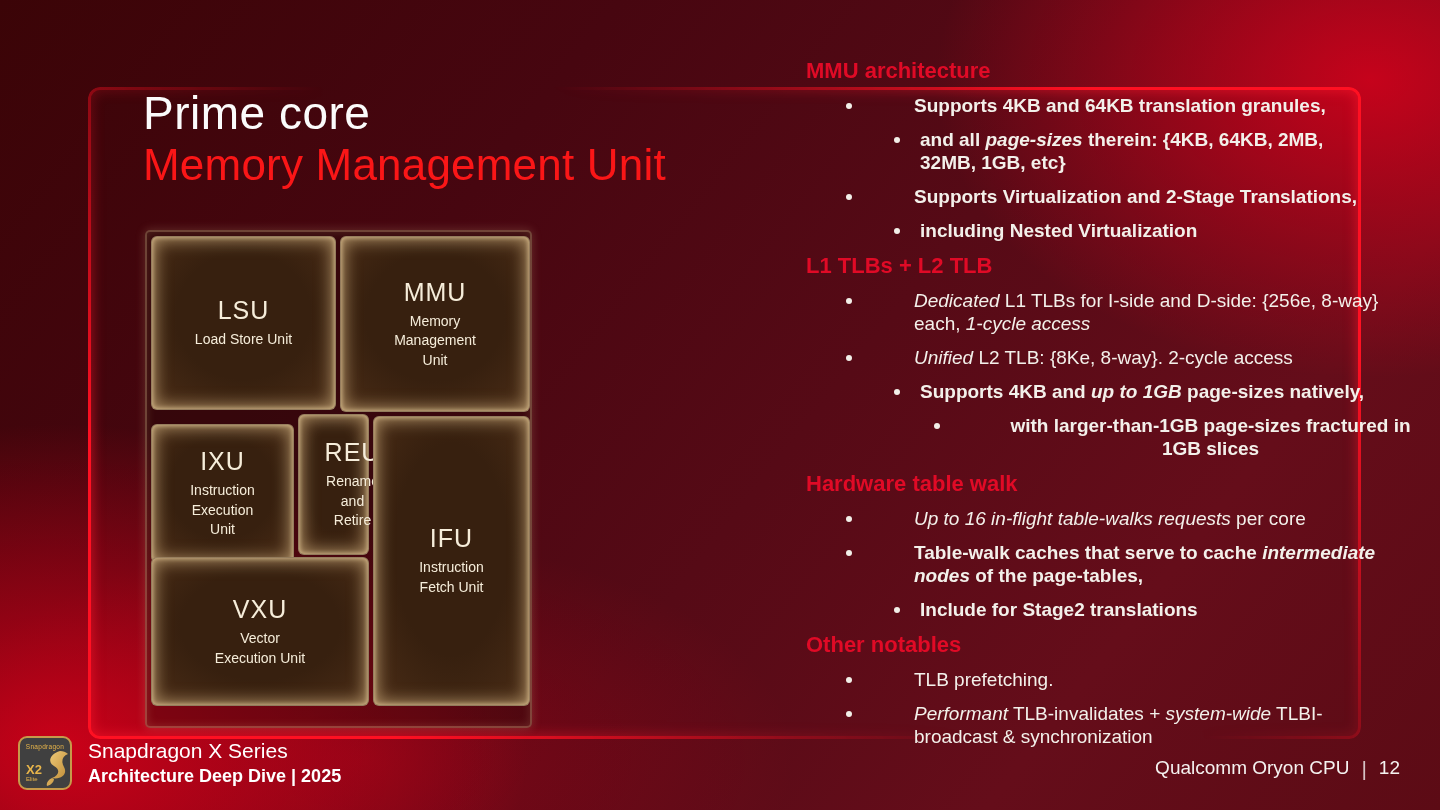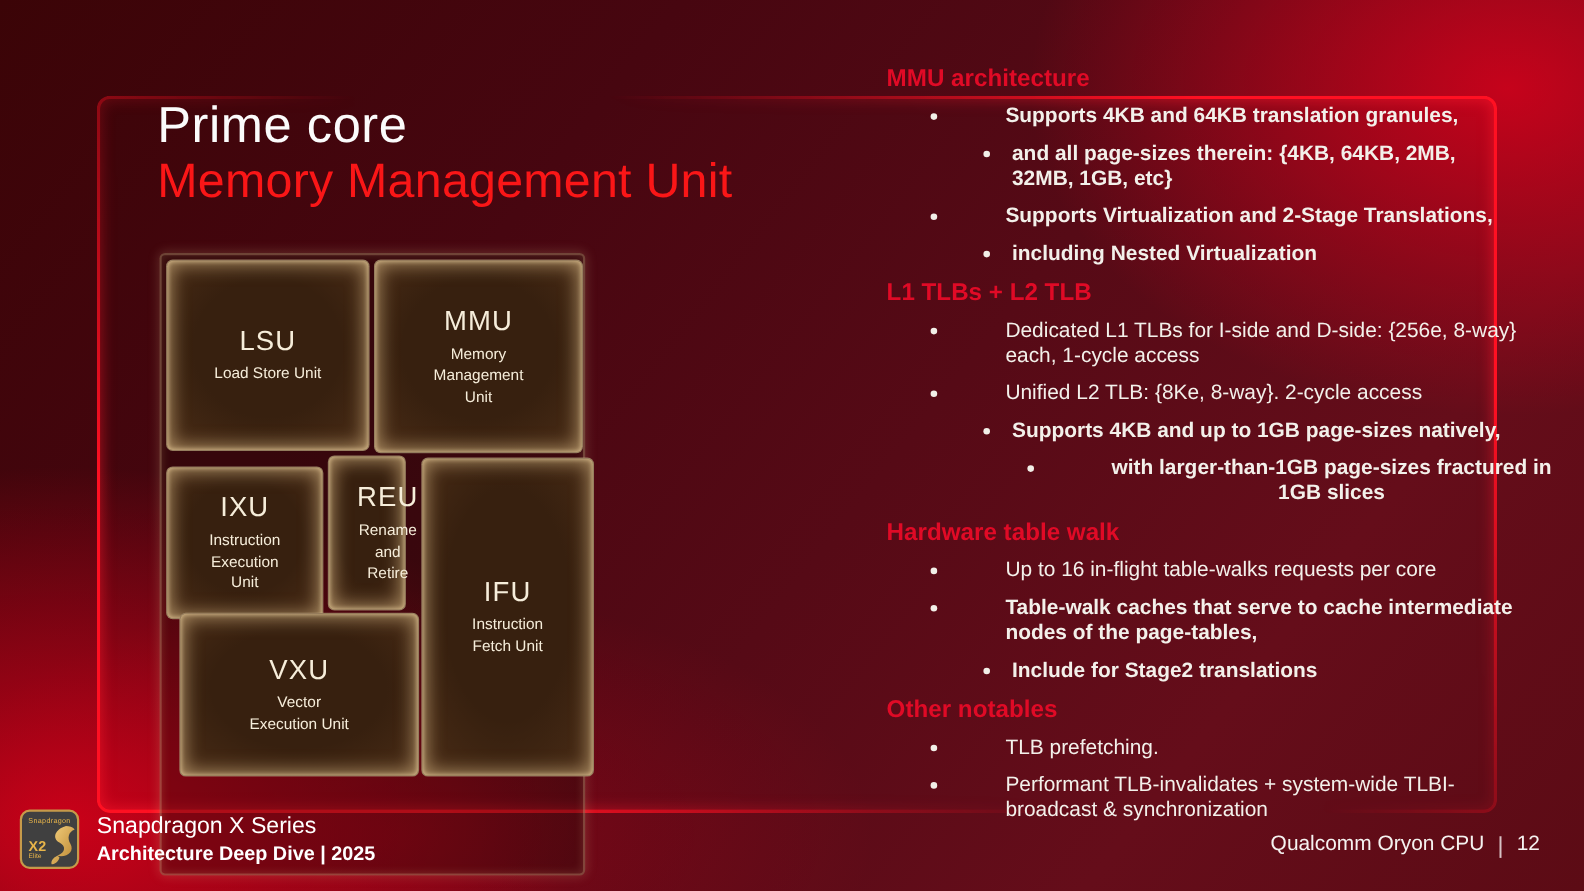--- a/index.html
+++ b/index.html
@@ -23,51 +23,51 @@
   }
   .content{position:absolute;inset:0;z-index:2;}
 
   
   .title-block{position:absolute;left:143px;top:86px;}
   .title-main{font-size:46px;line-height:54px;font-weight:400;color:#fbfbfb;letter-spacing:.5px;}
   .title-sub{font-size:44px;line-height:50px;font-weight:400;color:#fa1617;letter-spacing:.2px;}
 
   
   .diagram{
-    position:absolute;left:145px;top:230px;width:387px;height:566px;
+    position:absolute;left:145px;top:230px;width:387px;height:498px;
     border:2px solid rgba(233,200,150,.32);border-radius:5px;
     box-shadow:0 0 10px 1px rgba(233,200,150,.18), inset 0 0 8px 1px rgba(233,200,150,.15);
     background:rgba(26,9,7,.35);box-sizing:border-box;
   }
   .blk{
     position:absolute;border-radius:6px;box-sizing:border-box;
     display:flex;flex-direction:column;align-items:center;justify-content:center;
     text-align:center;color:#f6edda;
     background:radial-gradient(115% 115% at 50% 46%, #37200f 32%, #492c16 62%, #7a5430 90%, #bd9055 100%);
     box-shadow:inset 0 0 16px 4px rgba(240,210,155,.55), inset 0 0 4px 1px rgba(248,225,175,.6);
     border:1px solid rgba(248,228,185,.45);
   }
   .blk .abbr{font-size:25px;letter-spacing:1px;margin-bottom:5px;font-weight:400;}
   .blk .bname{font-size:14px;line-height:1.4;white-space:pre-line;font-weight:400;}
   .blk.lsu{left:4px;top:4px;width:185px;height:174px;}
   .blk.mmu{left:193px;top:4px;width:190px;height:176px;}
   .blk.ixu{left:4px;top:192px;width:143px;height:139px;}
   .blk.reu{left:151px;top:182px;width:71px;height:141px;padding-left:38px;}
-  .blk.ifu{left:236px;top:184px;width:157px;height:290px;align-items:center;}
-  .blk.vxu{left:16px;top:325px;width:218px;height:149px;text-align:center;}
+  .blk.ifu{left:226px;top:184px;width:157px;height:290px;align-items:center;}
+  .blk.vxu{left:4px;top:325px;width:218px;height:149px;text-align:center;}
 
   
   .bullets{position:absolute;left:806px;top:53px;width:655px;color:#f3f0ea;}
   .sec-title{font-size:22px;line-height:26px;font-weight:700;color:#e00a26;margin:5px 0 10px 0;}
   .li{display:flex;margin-bottom:11px;font-size:19px;line-height:23px;font-weight:400;}
   .li.b{font-weight:700;}
   .li .dot{flex:0 0 28px;position:relative;}
   .li .dot::after{content:'';position:absolute;left:2px;top:9px;width:6px;height:6px;border-radius:50%;background:#f2efe8;}
   .li .txt{flex:1;white-space:pre-wrap;}
-  .it{}
+  .it{font-style:italic;}
   .l1{margin-left:38px;gap:42px;}
   .l2{margin-left:86px;}
   .l3{margin-left:126px;text-align:center;}
 
   
   .footer-left{position:absolute;left:18px;top:736px;display:flex;align-items:center;}
   .badge{
     width:54px;height:54px;border-radius:9px;border:2px solid #c69a4a;background:#404040;
     box-sizing:border-box;position:relative;overflow:hidden;flex:0 0 54px;
   }

